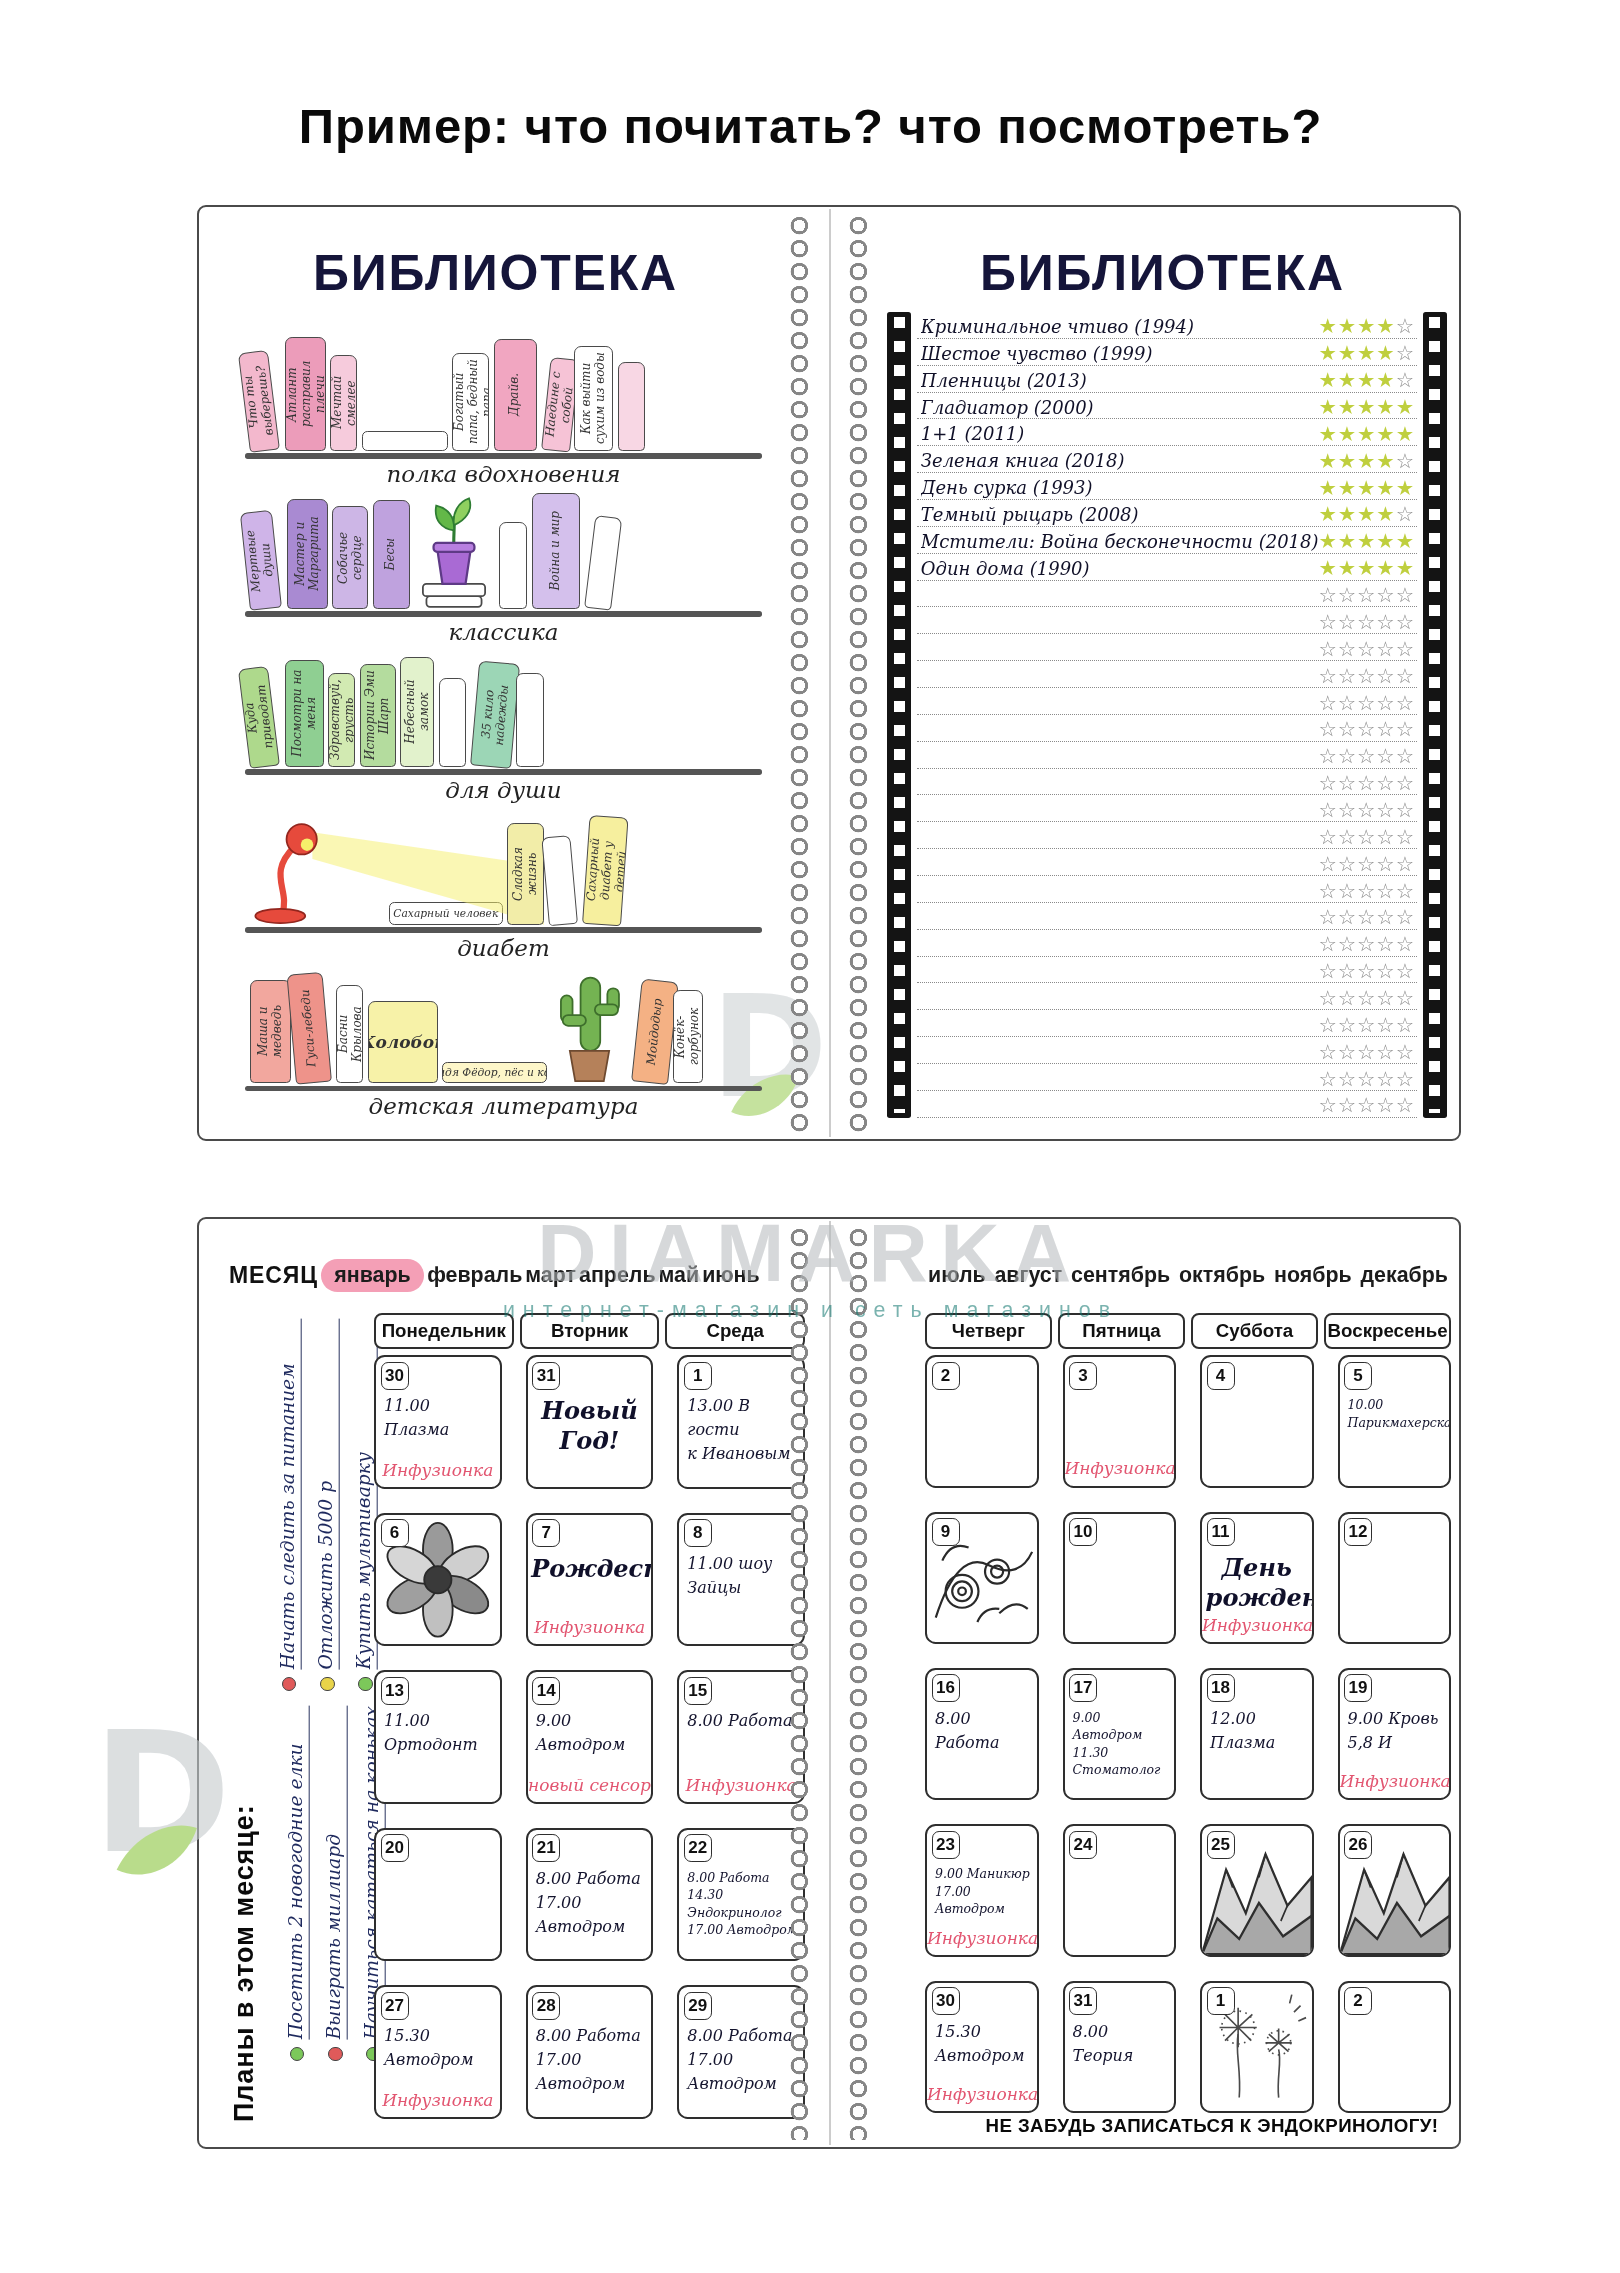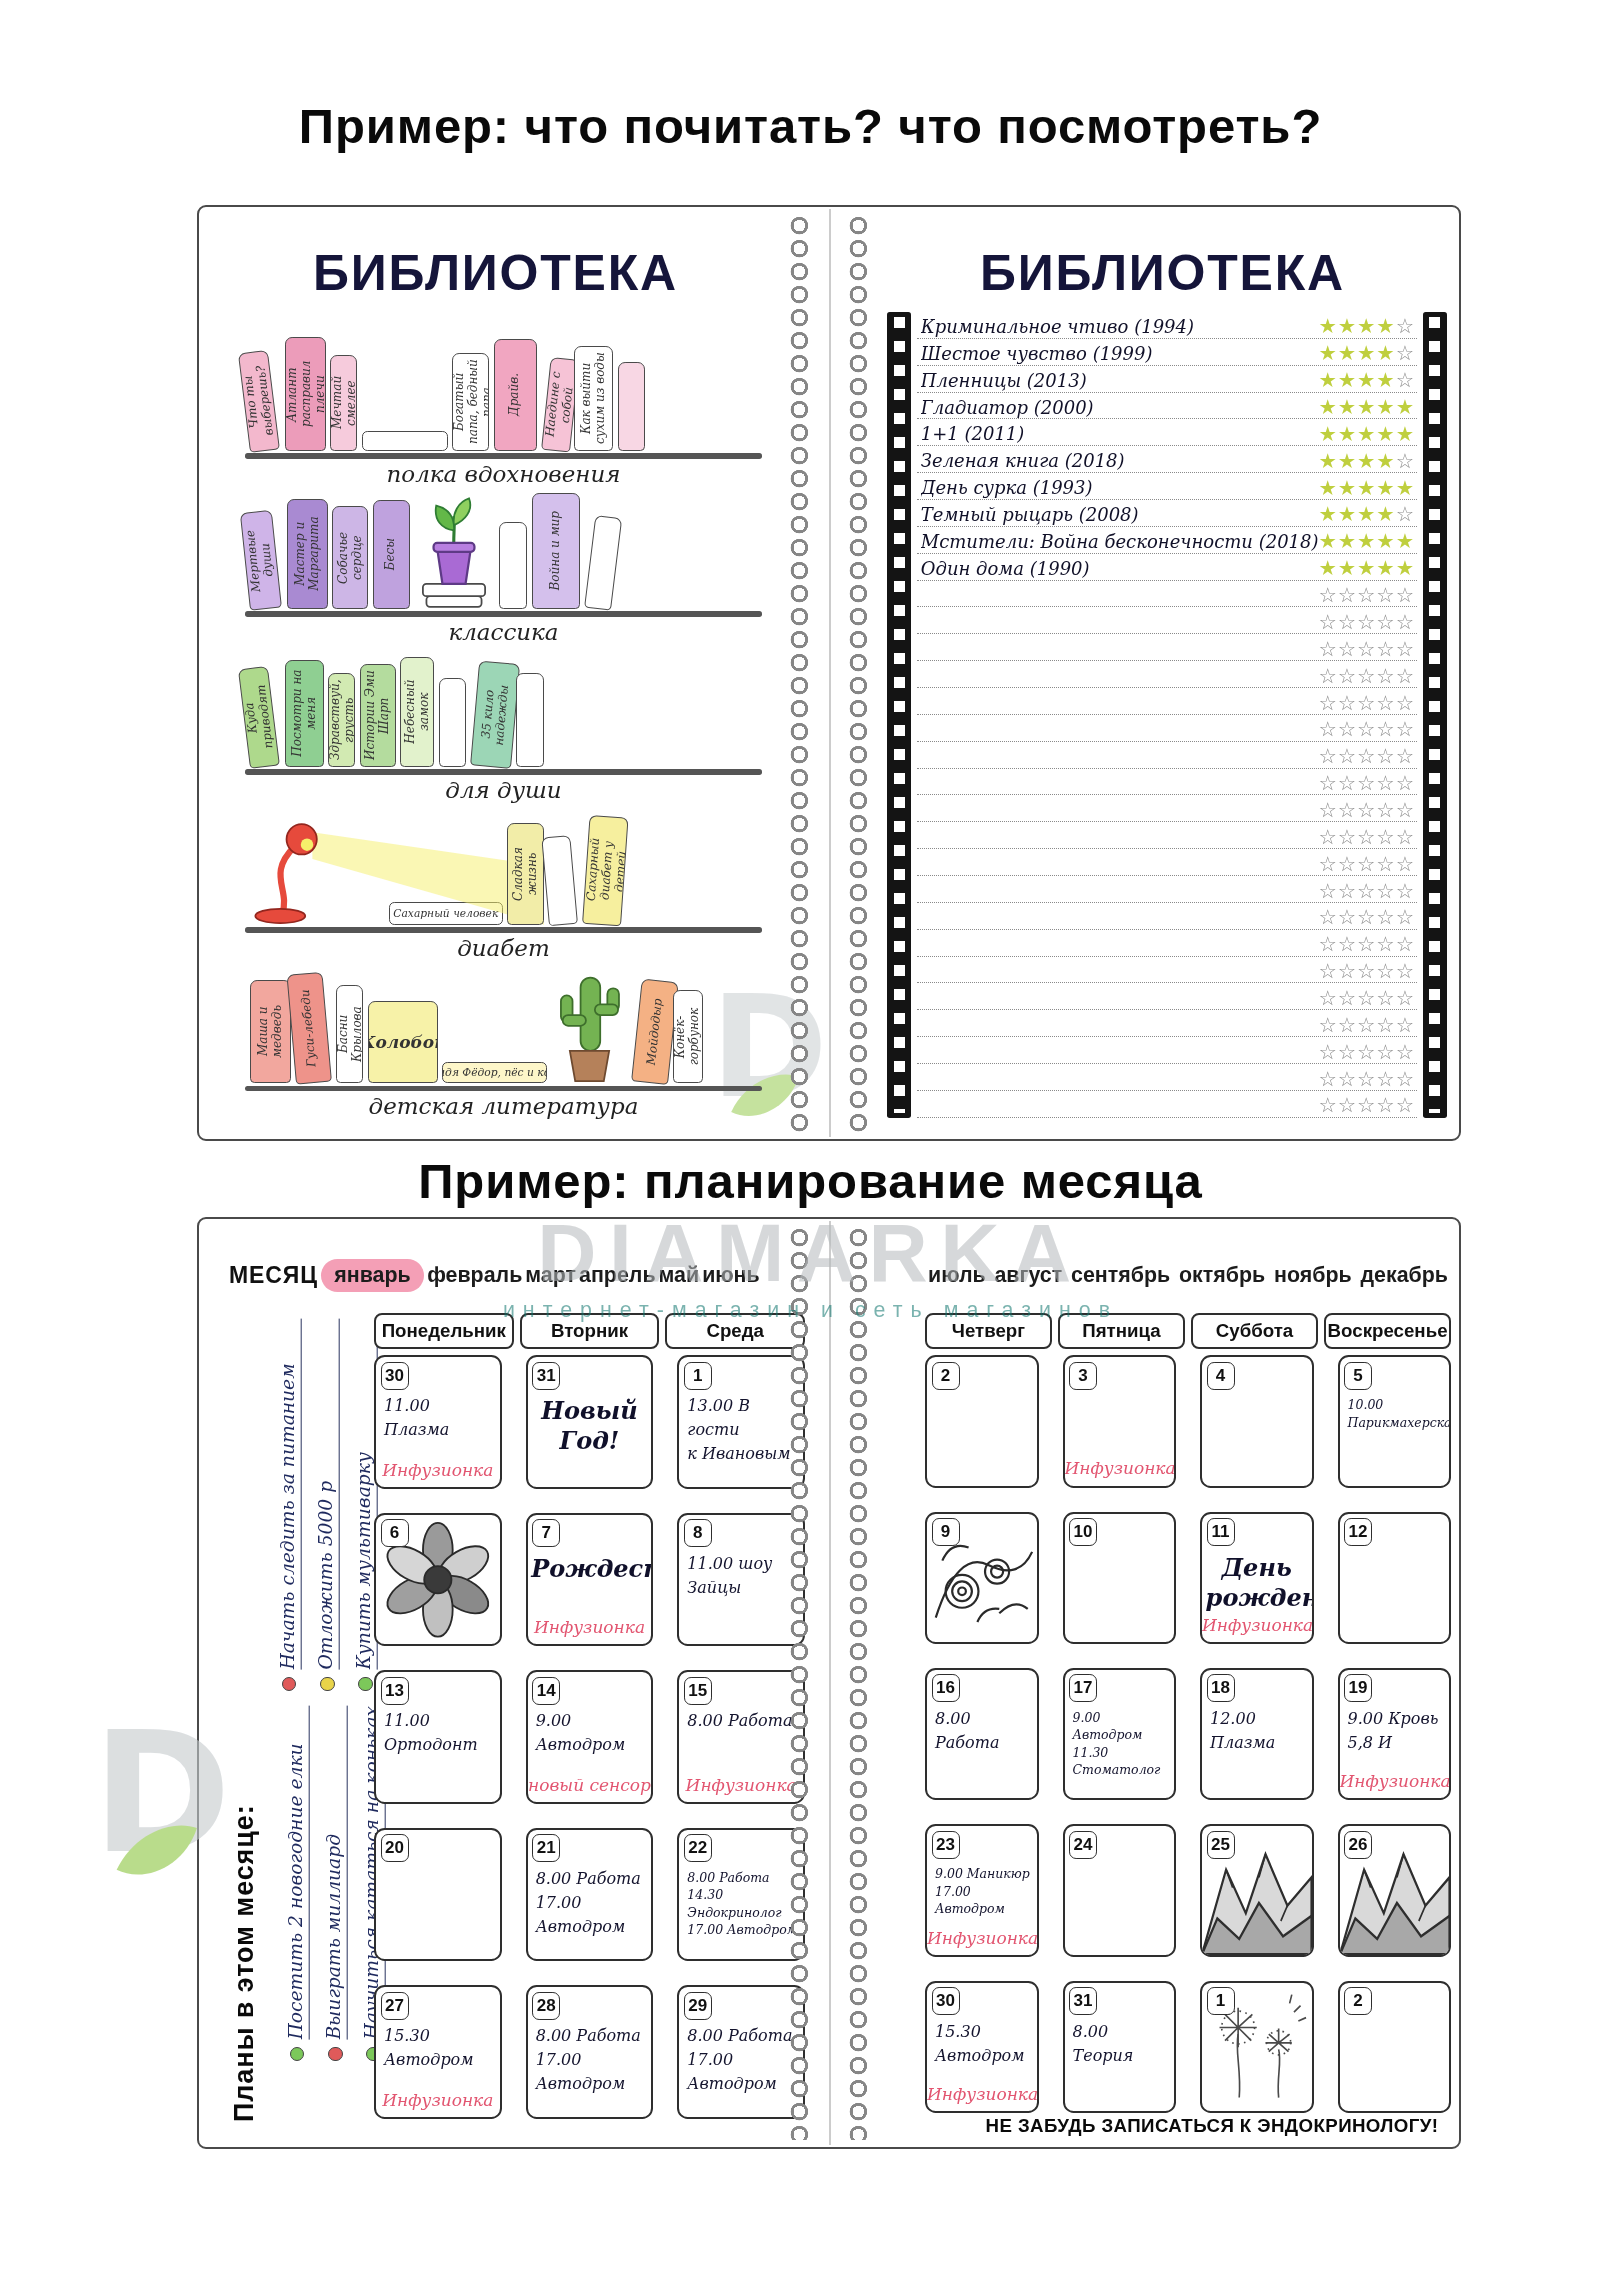--- a/index.html
+++ b/index.html
@@ -397,21 +397,20 @@
             <div class="film-row">
               <div class="film-title"></div>
               <div class="film-stars"><span class="star-f"></span><span class="star-e">☆☆☆☆☆</span></div>
             </div>
           </div>
         <div class="sprocket"></div>
       </div>
     </div>
   </div>
 
-  <div class="example-title" id="t2">Пример: планирование месяца</div>
 
   <div class="wm-brand">
     <div class="wm-name">DIAMARKA</div>
     <div class="wm-sub">интернет-магазин и сеть магазинов</div>
   </div>
 
   <div class="spread" id="spread2">
     <div class="months" id="months-left">
         <div class="month-label">МЕСЯЦ</div>
         <div class="month selected">январь</div>

